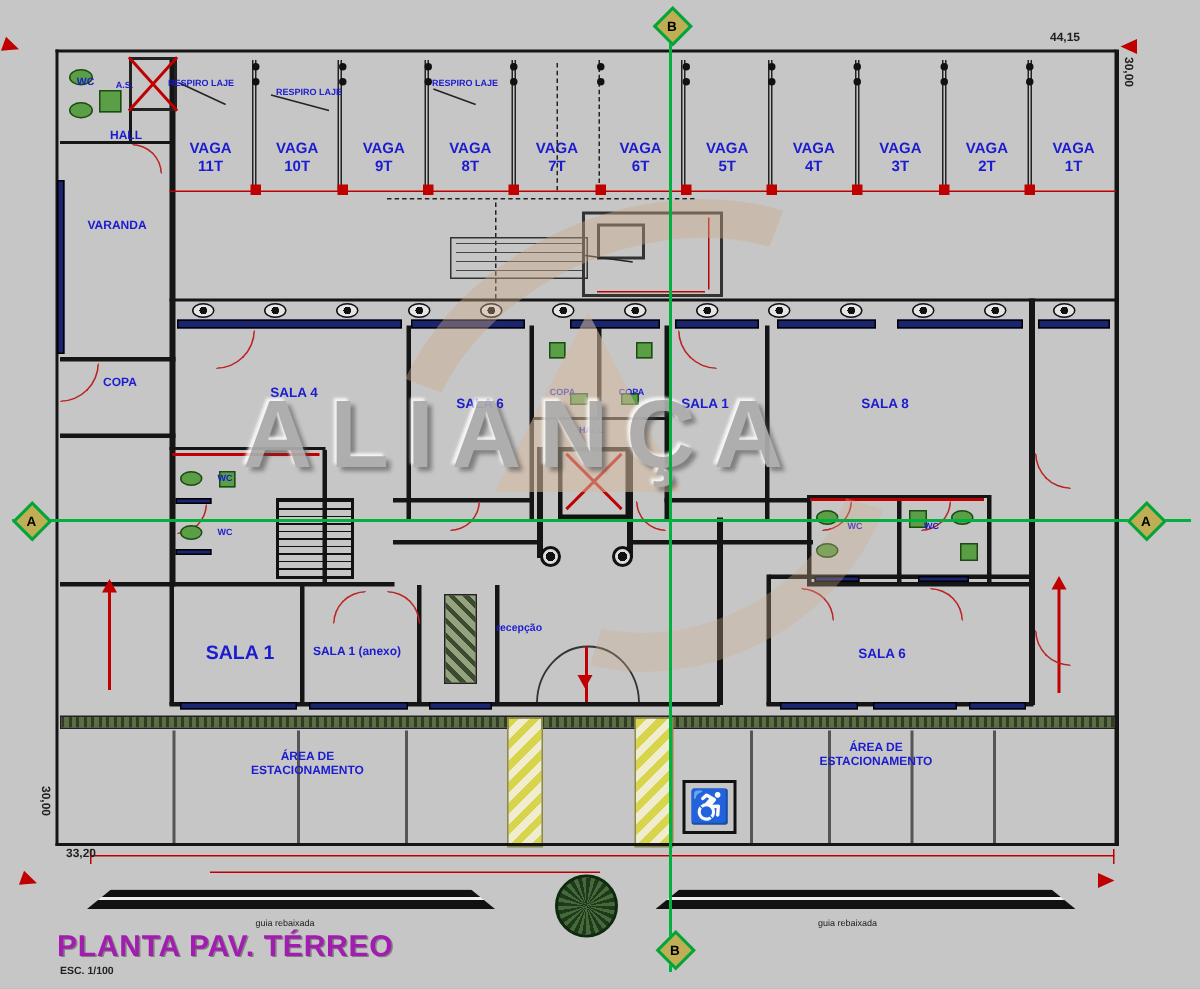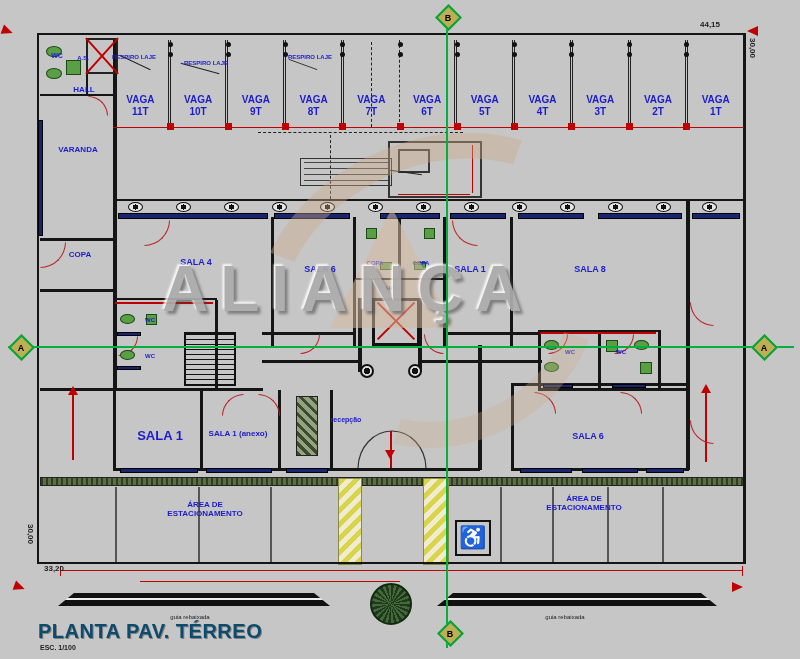--- a/index.html
+++ b/index.html
@@ -66,21 +66,21 @@
   .structure{position:absolute;left:388px;top:141px;width:94px;height:57px;border:2px solid #333;
        box-sizing:border-box;z-index:11;}
   .structure .inner{position:absolute;left:8px;top:6px;width:32px;height:24px;border:2px solid #333;box-sizing:border-box;}
   .rx{position:absolute;height:2px;background:#c00000;z-index:12;}
   .wm-line{position:absolute;color:#adadad;font-weight:bold;z-index:30;opacity:.92;
        text-shadow:-2px -2px 2px rgba(255,255,255,.9),3px 3px 3px rgba(70,70,70,.6);
        letter-spacing:12px;white-space:nowrap;transform:translateX(-50%);}
   .swoosh{position:absolute;border:26px solid transparent;border-radius:50%;z-index:29;opacity:.5;}
   .logoTri{position:absolute;width:0;height:0;border-left:62px solid transparent;
        border-right:62px solid transparent;border-bottom:120px solid rgba(213,186,158,.55);z-index:28;}
-  .title{position:absolute;left:38px;top:620px;color:#0c4a6e;font-weight:bold;font-size:20px;
+  .title{position:absolute;left:38px;top:620px;color:#a21caf;font-weight:bold;font-size:20px;
        letter-spacing:.5px;z-index:25;text-shadow:1px 1px 0 #808080;}
   .esc{position:absolute;left:40px;top:644px;color:#222;font-weight:bold;font-size:7px;z-index:25;}
   .circfix{position:absolute;width:14px;height:14px;border:2px solid #111;border-radius:50%;
        background:radial-gradient(circle,#111 0 3px,#ddd 3px);box-sizing:border-box;z-index:13;}
   .hatchsq{position:absolute;left:86px;top:38px;width:32px;height:36px;border:2px solid #222;box-sizing:border-box;z-index:11;}
   .elev{position:absolute;left:372px;top:298px;width:48px;height:48px;border:3px solid #111;box-sizing:border-box;z-index:11;}
 </style>
 </head>
 <body>
 

